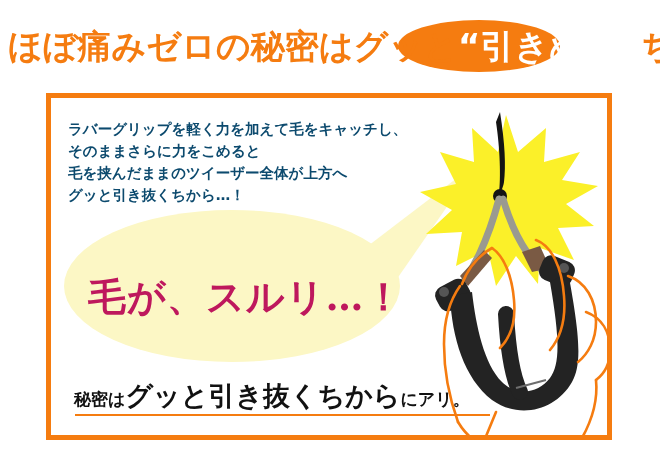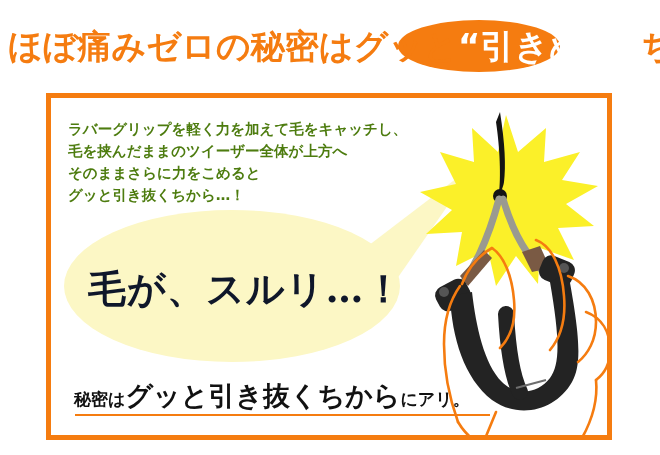--- a/index.html
+++ b/index.html
@@ -71,48 +71,48 @@
   
   .body-text {
     position: absolute;
     left: 68px;
     top: 118px;
     width: 380px;
     z-index: 14;
     font-size: 14.5px;
     font-weight: bold;
     line-height: 22px;
-    color: #4d7c0f;
+    color: #0c4a6e;
     white-space: nowrap;
     text-shadow:
       1.4px 0 0 #fff, -1.4px 0 0 #fff, 0 1.4px 0 #fff, 0 -1.4px 0 #fff,
       1px 1px 0 #fff, -1px 1px 0 #fff, 1px -1px 0 #fff, -1px -1px 0 #fff;
     font-family: "DejaVu Sans", "Liberation Sans", sans-serif;
   }
   .body-text div { height: 22px; }
 
   
   .bubble-wrap {
     position: absolute;
     left: 60px;
     top: 160px;
     width: 420px;
     height: 220px;
     z-index: 8;
   }
   .bubble-text {
     position: absolute;
     left: 88px;
-    top: 264px;
+    top: 272px;
     width: 300px;
     height: 50px;
     line-height: 50px;
     font-size: 38px;
     font-weight: bold;
-    color: #0f172a;
+    color: #be185d;
     letter-spacing: 1px;
     white-space: nowrap;
     z-index: 13;
     font-family: "DejaVu Serif", "Liberation Serif", serif;
   }
 
   
   .illustration {
     position: absolute;
     left: 400px;
@@ -167,22 +167,22 @@
     <svg width="420" height="220" viewBox="0 0 420 220">
       <polygon points="300,92 418,2 332,126" fill="#FCF7C5"></polygon>
       <ellipse cx="172" cy="126" rx="168" ry="76" fill="#FCF7C5"></ellipse>
     </svg>
   </div>
 
   <div class="frame"></div>
 
   <div class="body-text">
     <div>ラバーグリップを軽く力を加えて毛をキャッチし、</div>
+    <div>そのままさらに力をこめると</div>
     <div>毛を挟んだままのツイーザー全体が上方へ</div>
-    <div>そのままさらに力をこめると</div>
     <div>グッと引き抜くちから…！</div>
   </div>
 
   <div class="bubble-text">毛が、スルリ…！</div>
 
   <div class="illustration">
     <svg width="230" height="340" viewBox="0 0 230 340">
 
       <polygon fill="#FBF029" points="106,15 118,52 146,28 144,62 180,52 162,80 198,86 166,104 194,126 158,128 174,160 140,148 138,184 116,156 96,186 88,150 56,166 62,132 26,134 52,110 20,92 56,84 40,52 74,62 72,28 98,52"></polygon>
 

